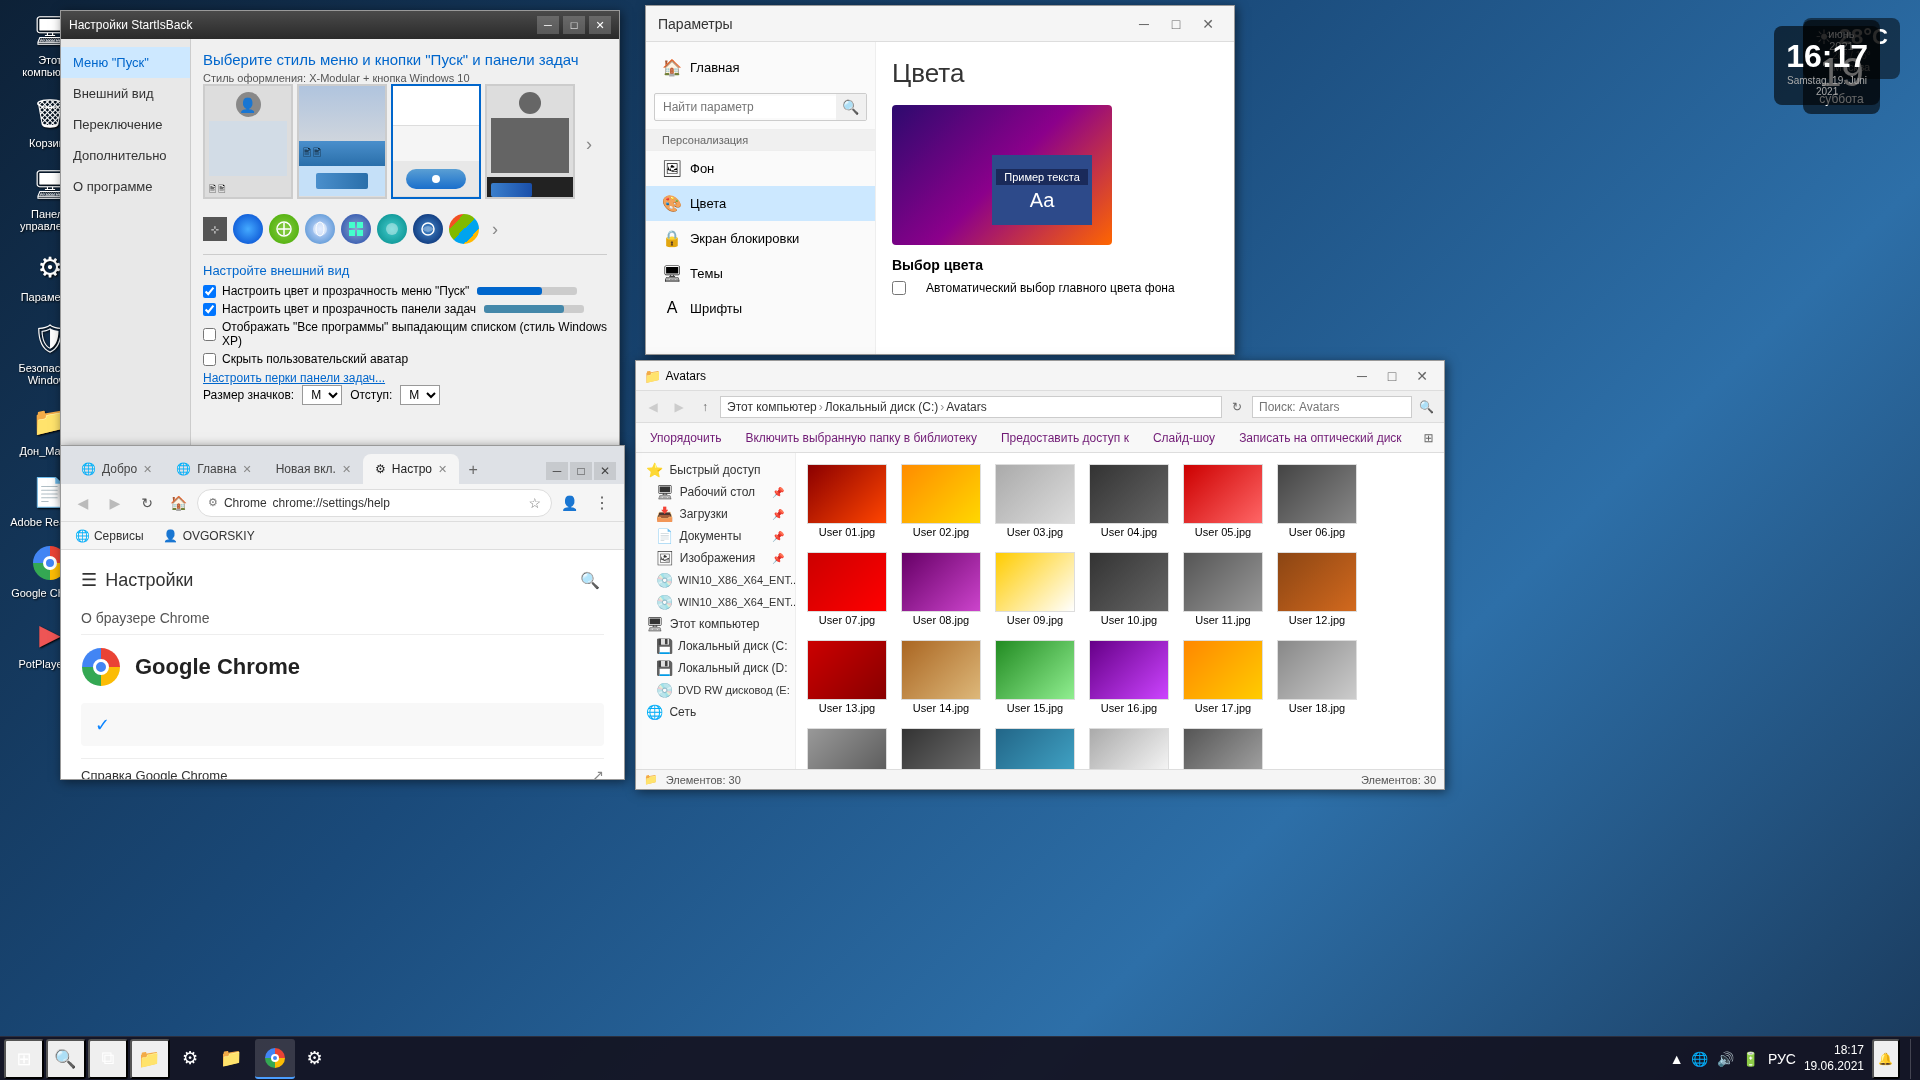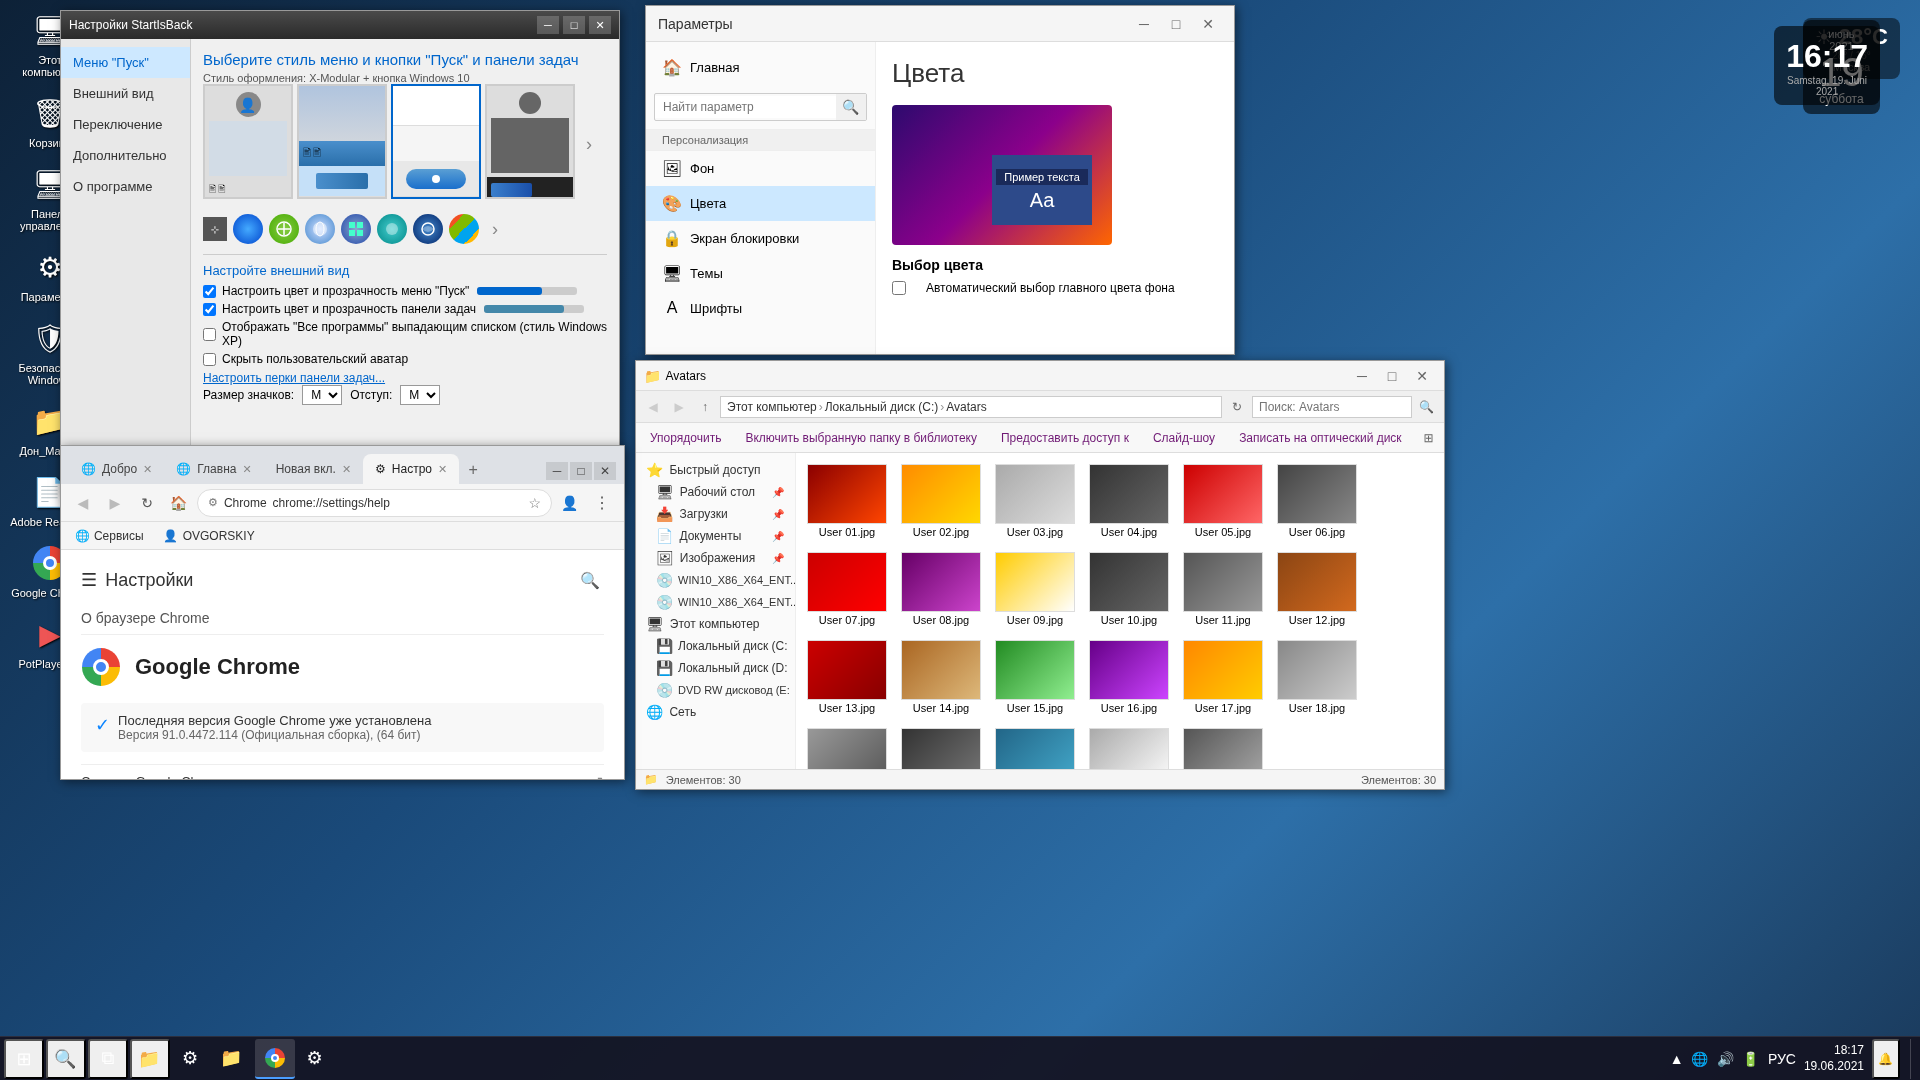--- a/index.html
+++ b/index.html
@@ -1514,24 +1514,20 @@
     <div class="chrome-about-section">
       <div class="chrome-logo">
         <div class="chrome-logo-ring">
           <div class="chrome-logo-center"></div>
         </div>
       </div>
       <span class="chrome-app-name">Google Chrome</span>
     </div>
     <div class="chrome-update-info">
       <span class="chrome-check-icon">✓</span>
-      <div>
-        <div class="chrome-update-text">Последняя версия Google Chrome уже установлена</div>
-        <div class="chrome-version-text">Версия 91.0.4472.114 (Официальная сборка), (64 бит)</div>
-      </div>
     </div>
     <div class="chrome-help-link">
       <span>Справка Google Chrome</span>
       <span class="chrome-external-icon">↗</span>
     </div>
   </div>
 </div>
 
 <div class="taskbar">
   <button class="taskbar-start-btn">⊞</button>

